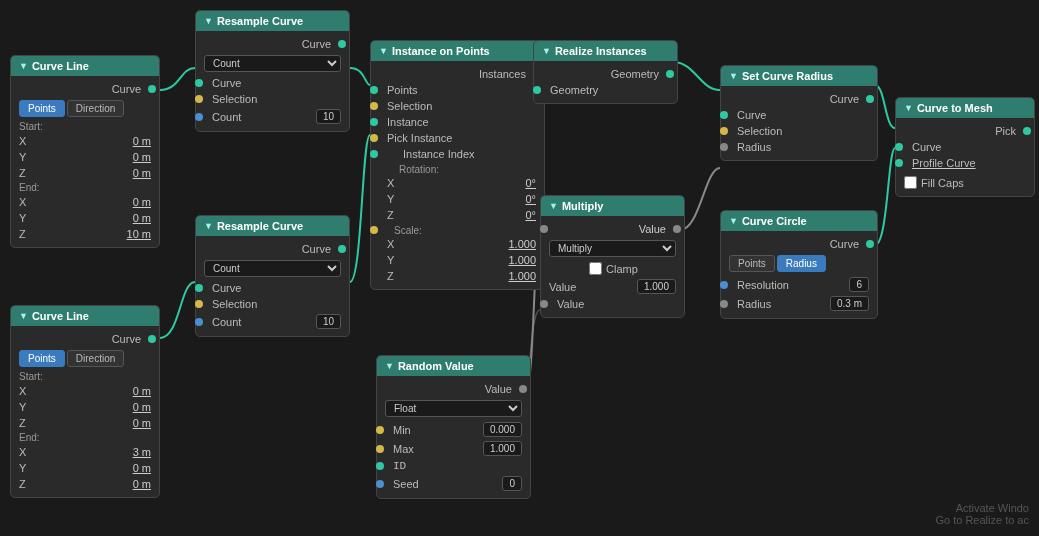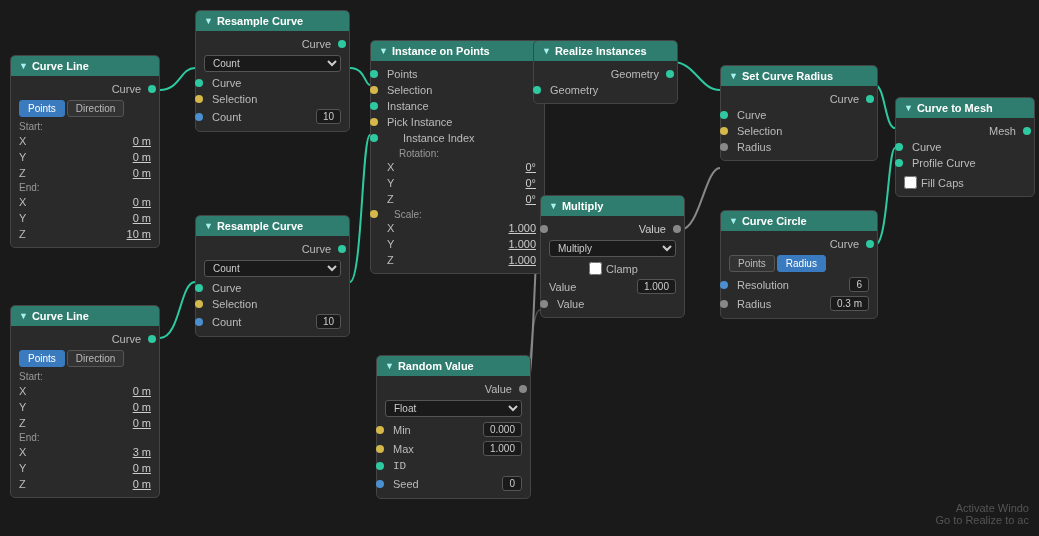--- a/index.html
+++ b/index.html
@@ -324,20 +324,24 @@
   </div>
 </div>
 
 <div class="node" style="left:370px;top:40px;width:175px;">
   <div class="node-header">
     <span class="chevron">▼</span>
     <span>Instance on Points</span>
   </div>
   <div class="node-body">
     <div class="node-row" style="position:relative;">
+      <span class="output-label">Instances</span>
+      <div class="socket socket-teal" style="position:absolute;right:-9px;top:50%;transform:translateY(-50%);width:8px;height:8px;border-radius:50%;background:#2ec9a0;"></div>
+    </div>
+    <div class="node-row" style="position:relative;">
       <div class="socket socket-teal" style="position:absolute;left:-9px;top:50%;transform:translateY(-50%);width:8px;height:8px;border-radius:50%;background:#2ec9a0;"></div>
       <label style="margin-left:8px;">Points</label>
     </div>
     <div class="node-row" style="position:relative;">
       <div class="socket socket-yellow" style="position:absolute;left:-9px;top:50%;transform:translateY(-50%);width:8px;height:8px;border-radius:50%;background:#d4b84a;"></div>
       <label style="margin-left:8px;">Selection</label>
     </div>
     <div class="node-row" style="position:relative;">
       <div class="socket socket-teal" style="position:absolute;left:-9px;top:50%;transform:translateY(-50%);width:8px;height:8px;border-radius:50%;background:#2ec9a0;"></div>
       <label style="margin-left:8px;">Instance</label>
@@ -522,28 +526,28 @@
   </div>
 </div>
 
 <div class="node" style="left:895px;top:97px;width:140px;">
   <div class="node-header">
     <span class="chevron">▼</span>
     <span>Curve to Mesh</span>
   </div>
   <div class="node-body">
     <div class="node-row" style="position:relative;">
-      <span class="output-label">Mesh</span>
+      <span class="output-label">Pick</span>
       <div class="socket socket-teal" style="position:absolute;right:-9px;top:50%;transform:translateY(-50%);width:8px;height:8px;border-radius:50%;background:#2ec9a0;"></div>
     </div>
     <div class="node-row" style="position:relative;">
       <div class="socket socket-teal" style="position:absolute;left:-9px;top:50%;transform:translateY(-50%);width:8px;height:8px;border-radius:50%;background:#2ec9a0;"></div>
       <label style="margin-left:8px;">Curve</label>
     </div>
-    <div class="node-row" style="position:relative;">
+    <div class="node-row" style="position:relative;text-decoration:underline;">
       <div class="socket socket-teal" style="position:absolute;left:-9px;top:50%;transform:translateY(-50%);width:8px;height:8px;border-radius:50%;background:#2ec9a0;"></div>
       <label style="margin-left:8px;">Profile Curve</label>
     </div>
     <div class="node-row" style="position:relative; margin-top:3px;">
       <input type="checkbox" style="margin-right: 4px;">
       <label>Fill Caps</label>
     </div>
   </div>
 </div>
 

